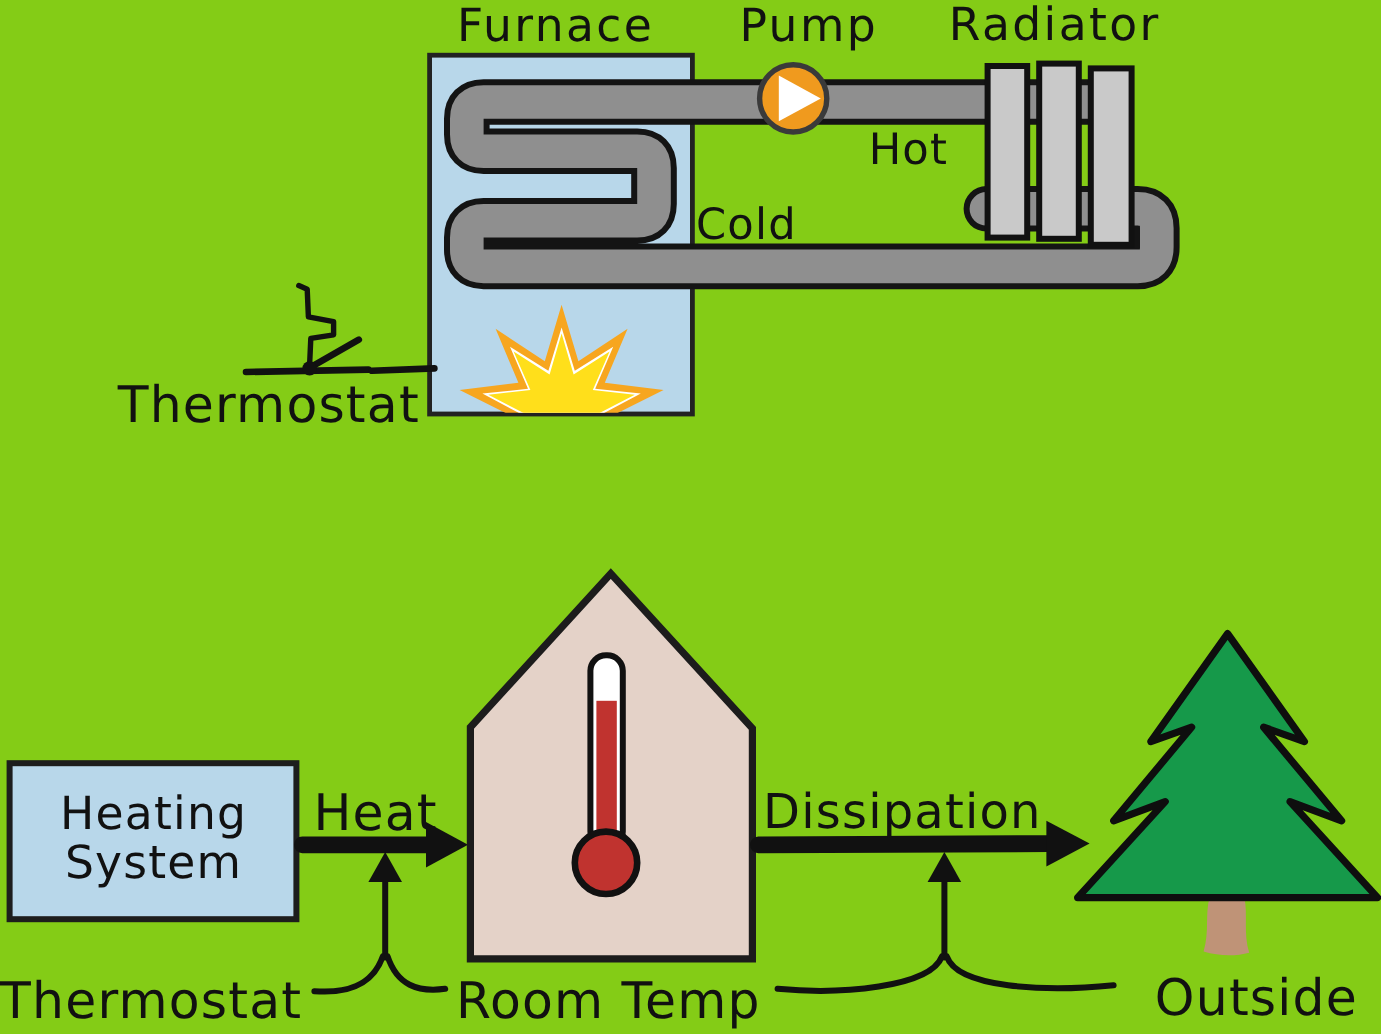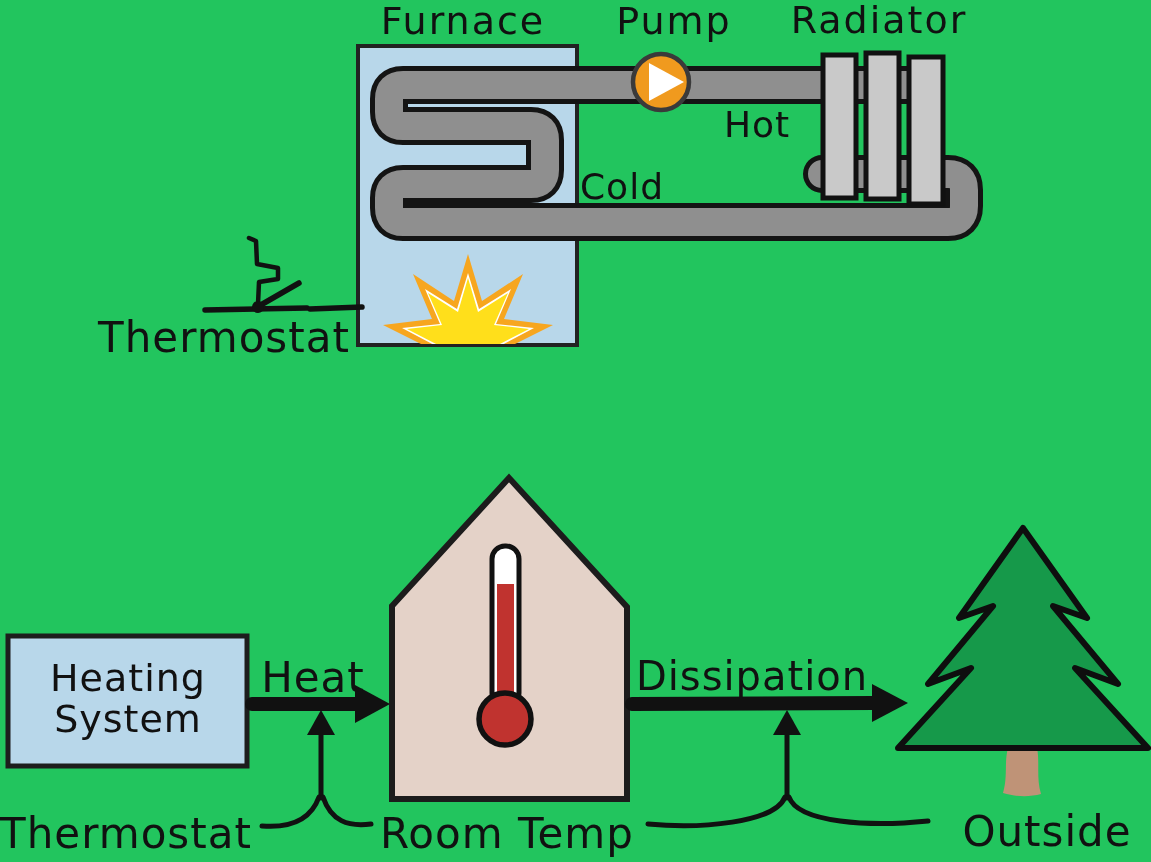--- a/index.html
+++ b/index.html
@@ -1,19 +1,19 @@
 <!DOCTYPE html>
 <html><head>
 <meta charset="utf-8">
 <style>
   html,body{margin:0;padding:0;background:#ffffff;}
   .canvas{
     position:relative;
     width:1151px;height:862px;
-    background:#22c55e;
+    background:#84cc16;
     font-family:"DejaVu Sans", sans-serif;
     overflow:hidden;
   }
   svg text{
     fill:#111111;
     font-family:"DejaVu Sans", sans-serif;
   }
   .lbl-top   {font-size:38px;letter-spacing:2px;}
   .lbl-small {font-size:36px;letter-spacing:1px;}
   .lbl-bot   {font-size:42px;letter-spacing:1px;}

